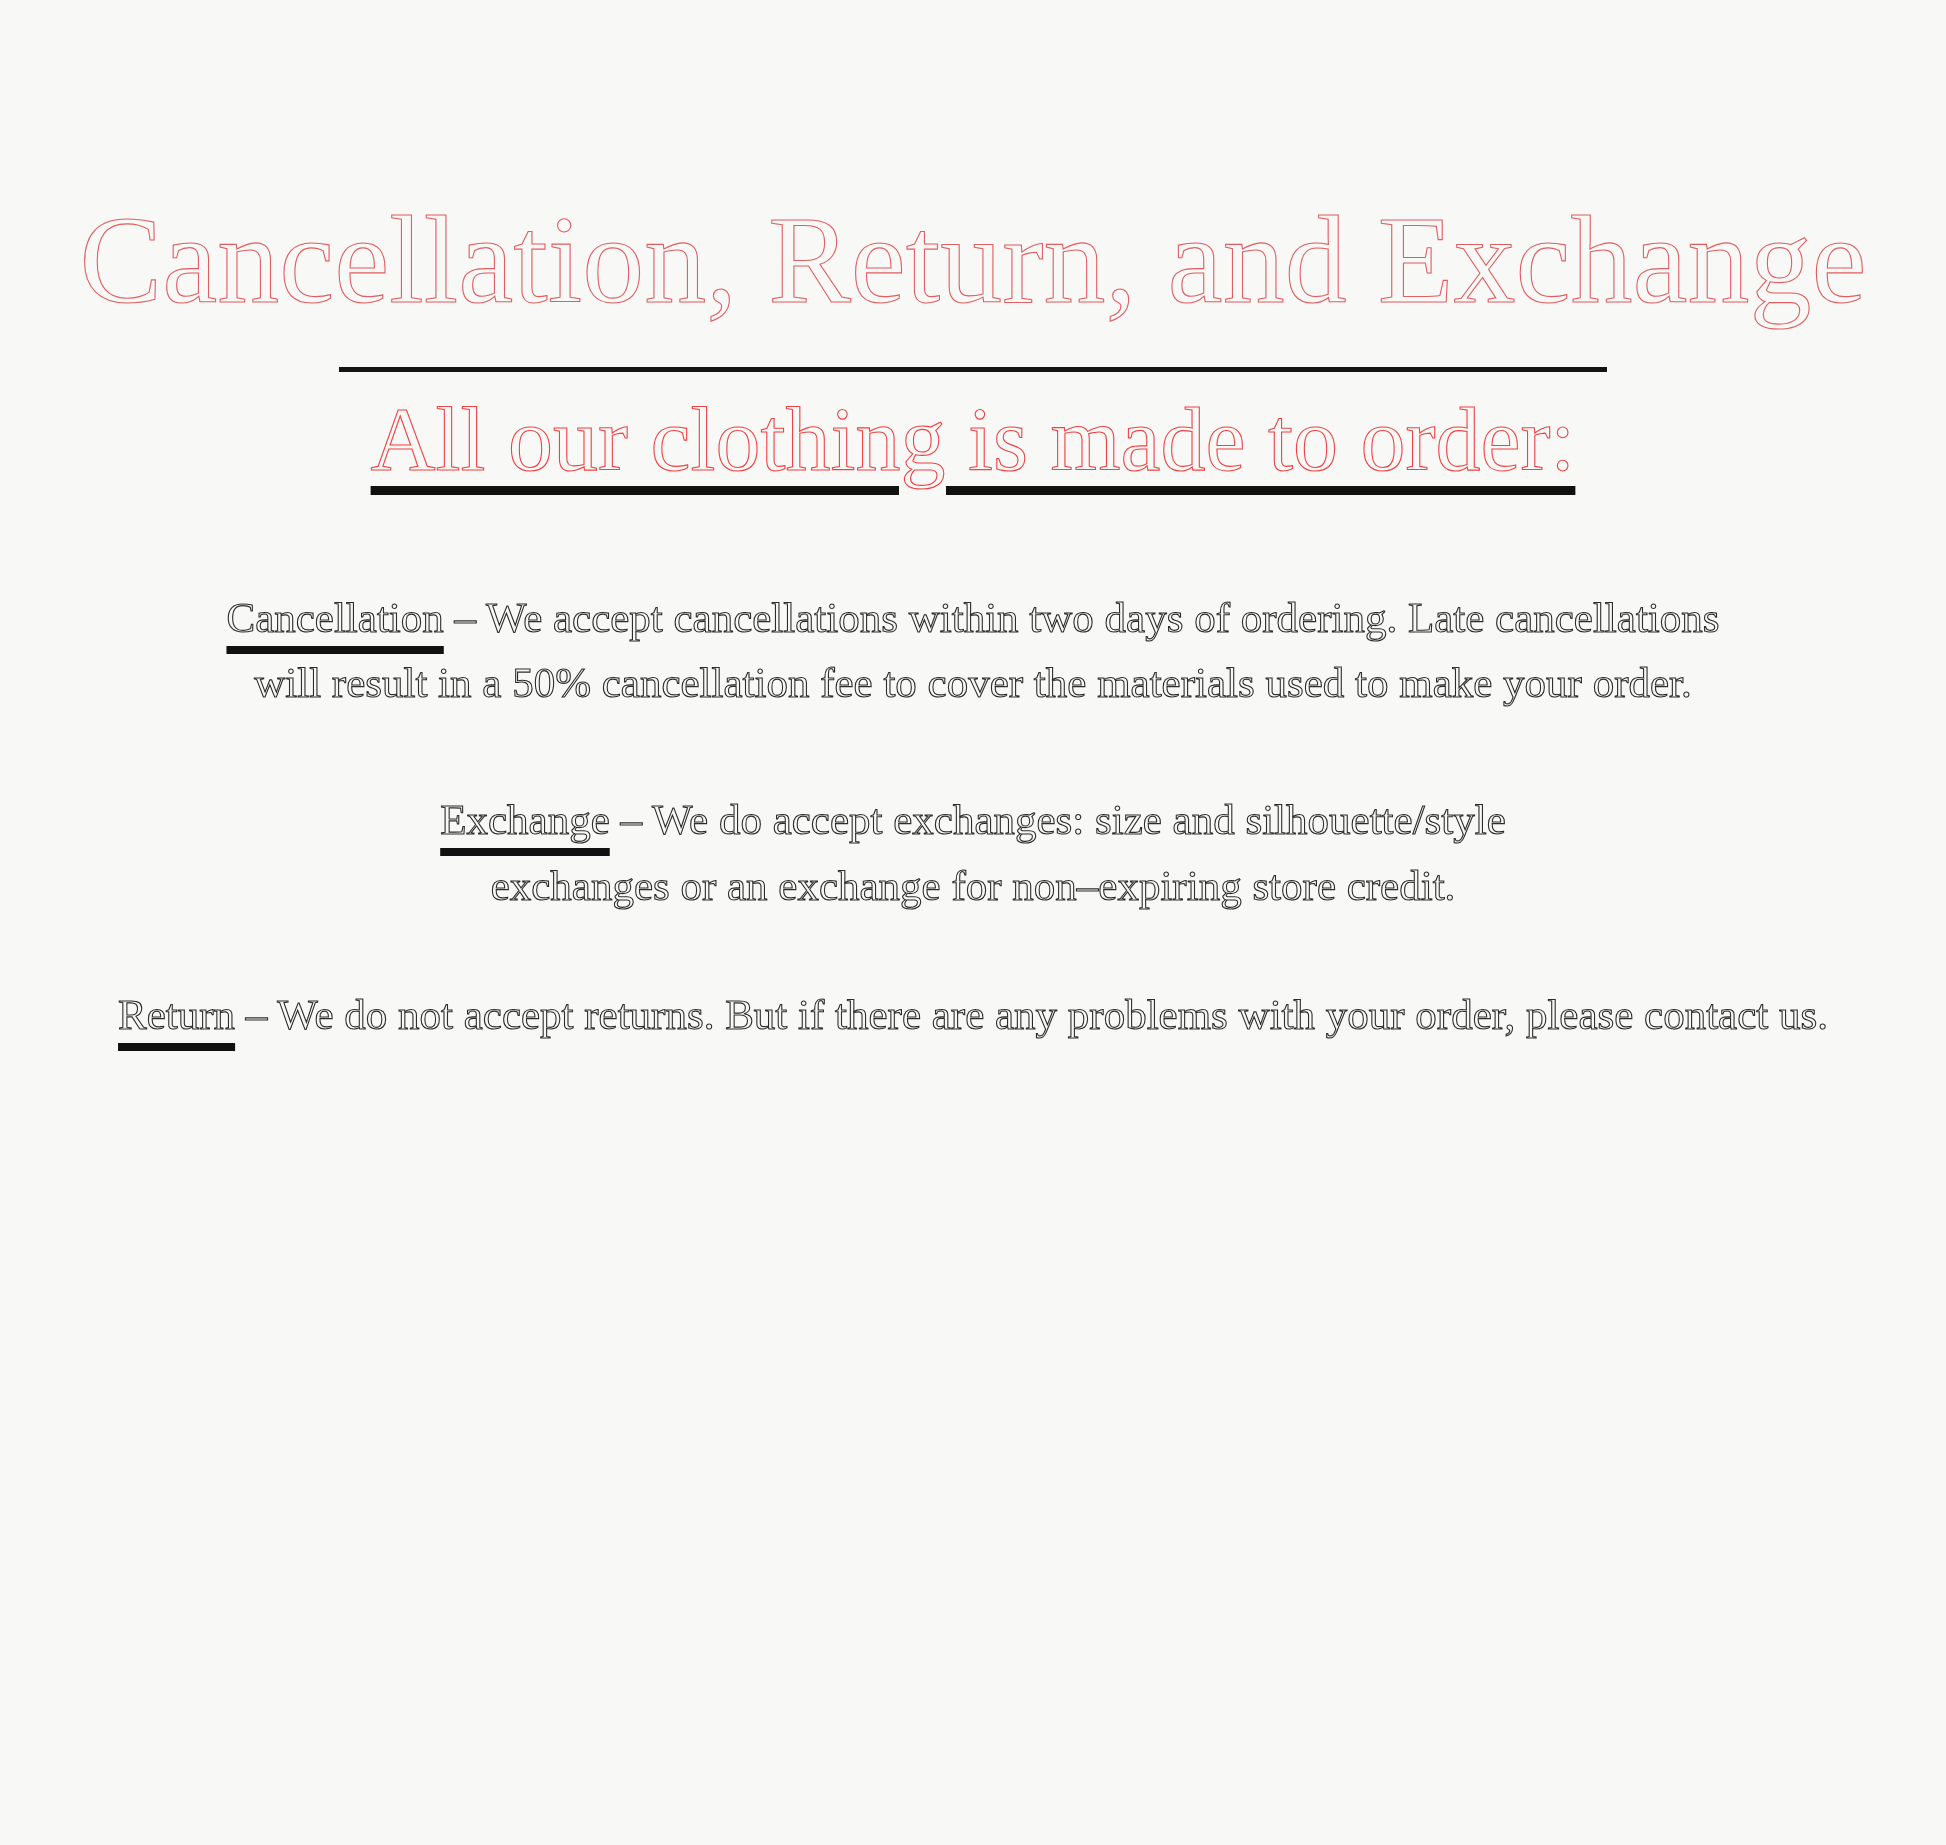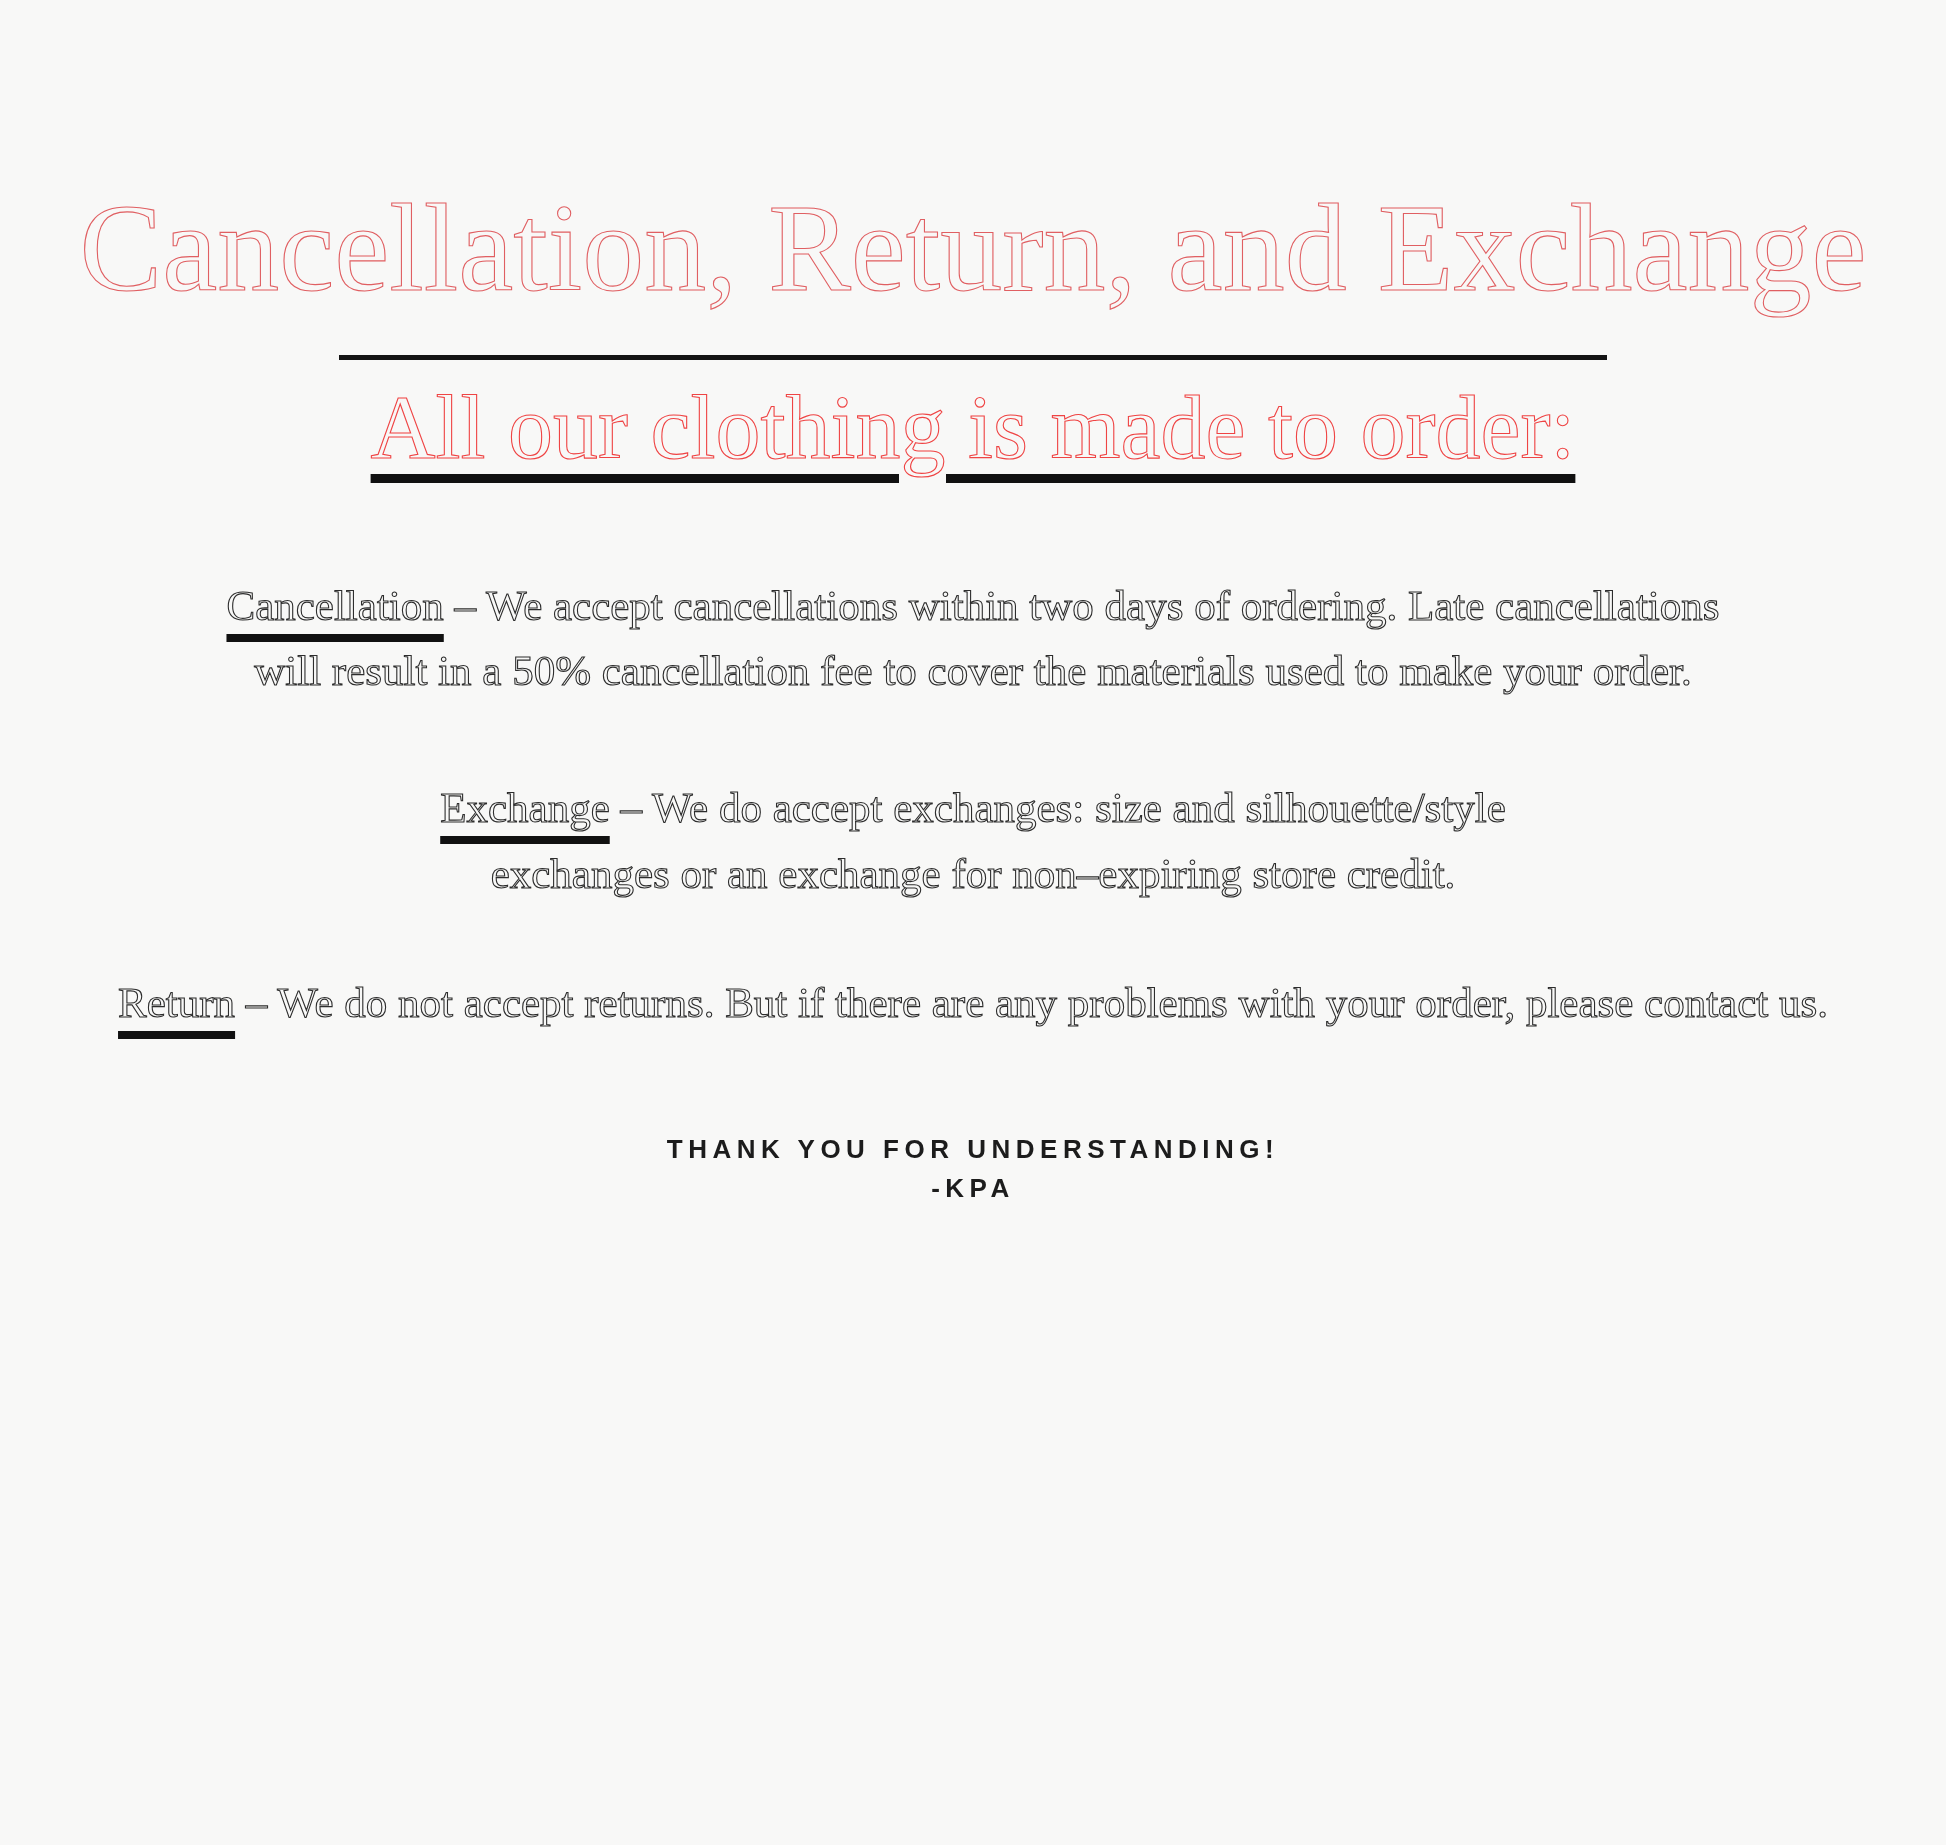--- a/index.html
+++ b/index.html
@@ -2,21 +2,21 @@
 <html><head>
 <meta charset="utf-8">
 <style>
   * { margin: 0; padding: 0; box-sizing: border-box; }
   html, body { background: #f8f8f7; }
 
   .canvas {
     position: relative;
     width: 1946px;
     height: 1616px;
-    margin: 4px auto;
+    margin: 16px auto;
     background: #f8f8f7;
     overflow: hidden;
     font-family: "Liberation Serif", "DejaVu Serif", serif;
     color: #2d2d2d;
   }
 
   
   @supports (-webkit-text-stroke: 1px black) {
     .hairline {
       -webkit-text-fill-color: transparent;
@@ -105,18 +105,14 @@
   </p>
 
   <p class="policy hairline p3">
     <span class="label">Exchange</span><span> – We do accept exchanges: size and silhouette/style exchanges or an exchange for non–expiring store credit.</span>
   </p>
 
   <p class="policy hairline p2">
     <span class="label">Return</span><span> – We do not accept returns. But if there are any problems with your order, please contact us.</span>
   </p>
 
-  <div class="footer">
-    <div>THANK YOU FOR UNDERSTANDING!</div>
-    <div>-KPA</div>
-  </div>
 
 </div>
 
 </body></html>

